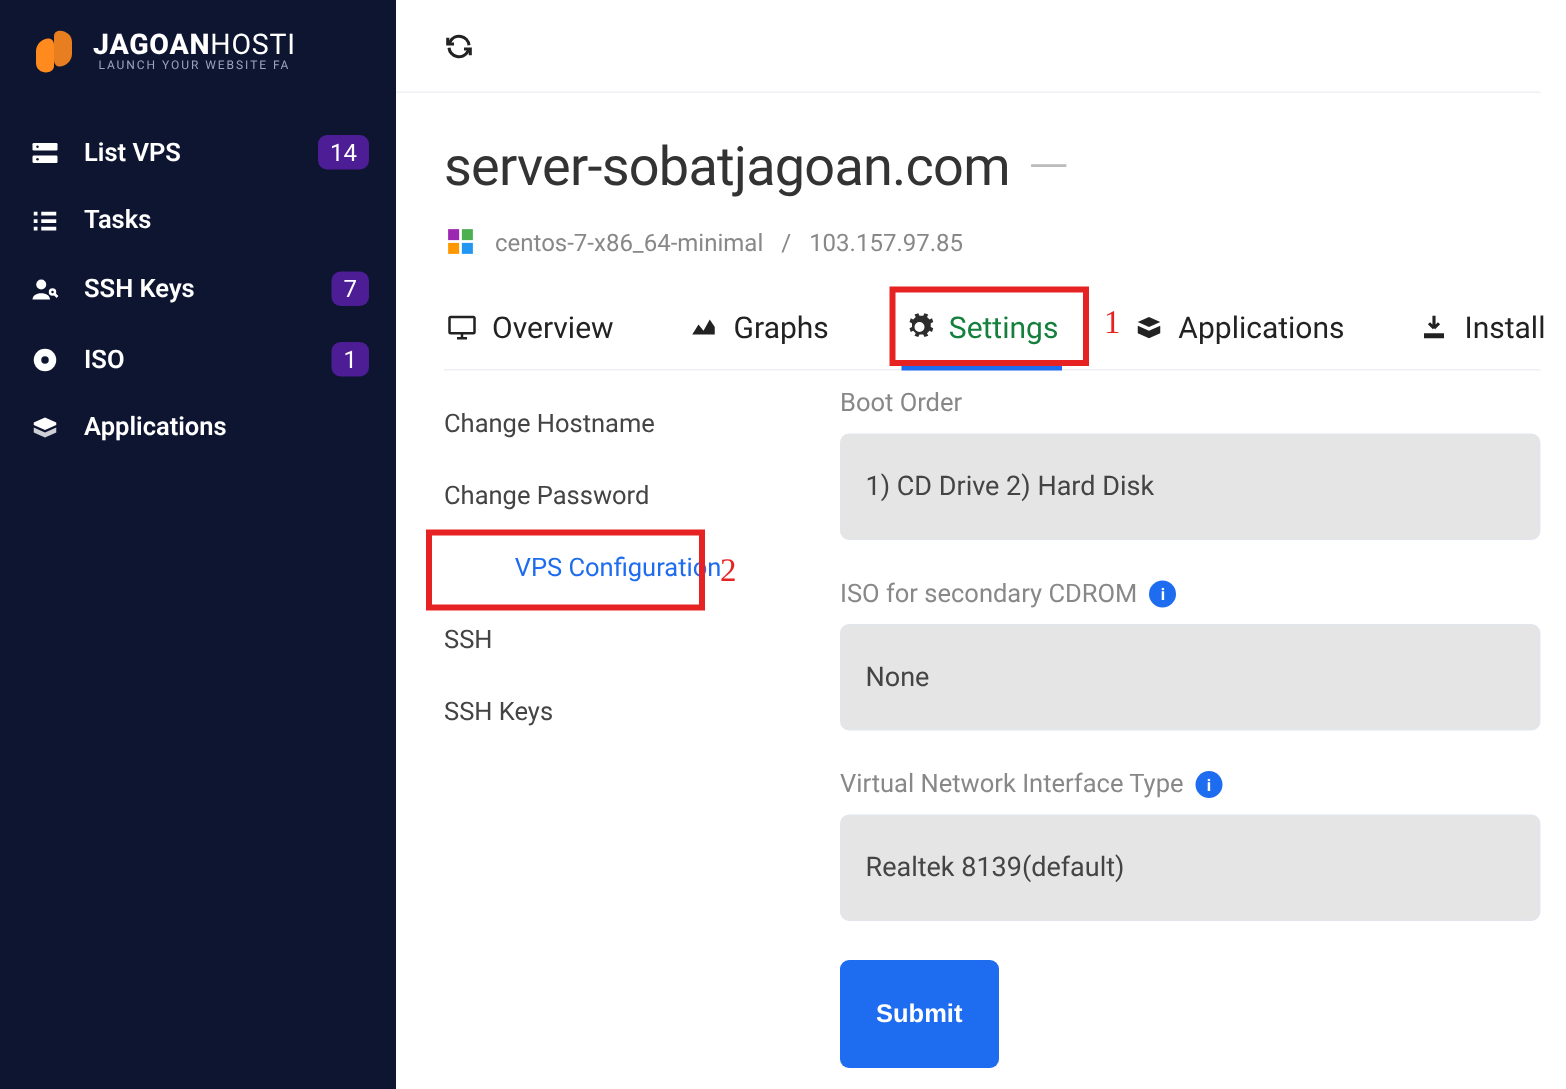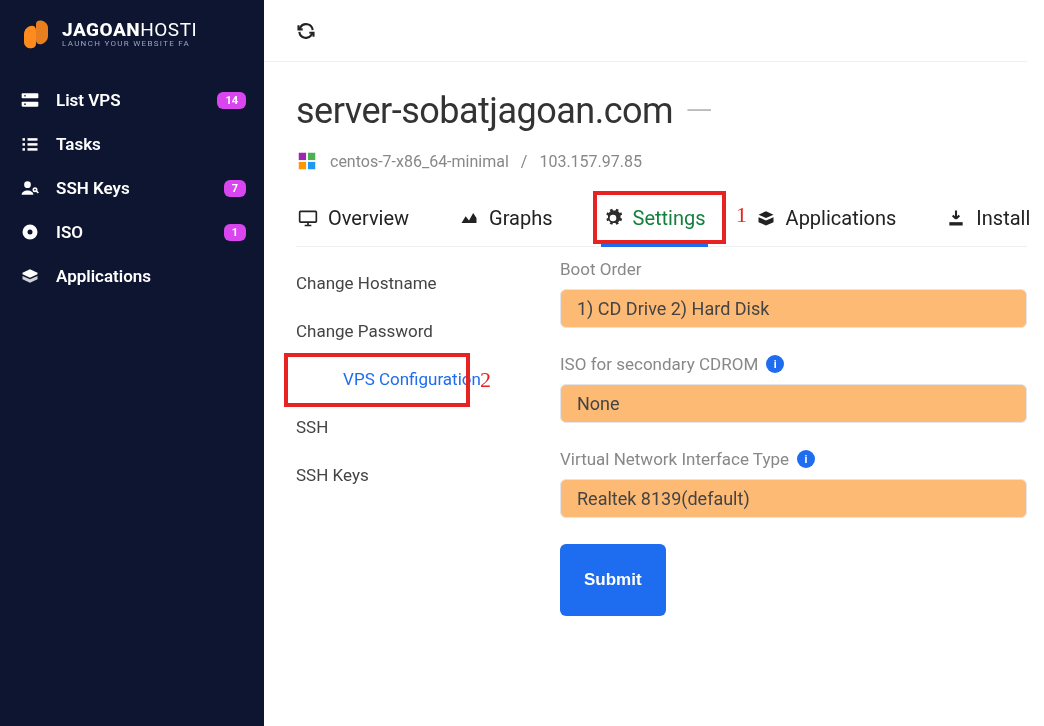--- a/index.html
+++ b/index.html
@@ -1,27 +1,27 @@
 <!DOCTYPE html>
 <html><head>
 <meta charset="utf-8">
 <style>
 * { box-sizing: border-box; margin: 0; padding: 0; }
 body { font-family: -apple-system, BlinkMacSystemFont, "Segoe UI", Roboto, Arial, sans-serif; background: #fff; color: #333; width: 1044px; height: 726px; overflow: hidden; position: relative; }
 
-.sidebar { position: absolute; left: 0; top: 0; width: 264px; height: 726px; background: #0e1530; color: #fff; padding-top: 10px; }
+.sidebar { position: absolute; left: 0; top: 0; width: 264px; height: 726px; background: #0e1530; color: #fff; padding-top: 10px; text-align: center; }
 .logo { display: flex; align-items: center; padding: 6px 18px 18px 18px; gap: 8px; }
 .logo-mark { width: 36px; height: 36px; display: flex; align-items: center; justify-content: center; }
 .logo-text { font-size: 19px; font-weight: 800; letter-spacing: 0.5px; color: #fff; line-height: 1; }
 .logo-text .thin { font-weight: 400; }
 .logo-sub { font-size: 8px; letter-spacing: 1.3px; color: #9aa3c0; }
 .nav { list-style: none; margin-top: 8px; }
 .nav li { display: flex; align-items: center; padding: 12px 18px; font-size: 17px; font-weight: 600; cursor: pointer; }
 .nav .icon { width: 24px; margin-right: 14px; display: flex; align-items: center; justify-content: center; color: #fff; }
-.badge { margin-left: auto; background: #d946ef; color: #fff; font-size: 11px; font-weight: 700; border-radius: 6px; padding: 2px 8px; }
+.badge { margin-left: auto; background: #4c1d95; color: #fff; font-size: 16px; font-weight: 400; border-radius: 6px; padding: 2px 8px; }
 
 .main { position: absolute; left: 264px; top: 0; right: 17px; height: 686px; padding: 0; }
 .topbar { height: 62px; display: flex; align-items: center; padding: 0 32px; border-bottom: 1px solid #eef0f4; }
 .refresh { width: 20px; height: 20px; cursor: pointer; }
 
 .content { padding: 28px 0 0 32px; }
 .title { font-size: 36px; font-weight: 400; color: #333; letter-spacing: -0.5px; }
 .title-dash { color: #bbb; font-weight: 300; margin-left: 12px; }
 .meta { margin-top: 18px; display: flex; align-items: center; gap: 12px; color: #888; font-size: 16px; }
 .os-icon { width: 22px; height: 22px; }
@@ -35,21 +35,21 @@
 .red-box-1 { position: absolute; border: 4px solid #e72222; pointer-events: none; }
 .anno { position: absolute; color: #e72222; font-family: Georgia, 'Times New Roman', serif; font-size: 22px; font-weight: 500; }
 .pane { display: flex; margin-top: 12px; }
 .sidemenu { width: 232px; list-style: none; }
 .sidemenu li { padding: 14px 0 14px 0; color: #444; font-size: 17px; cursor: pointer; }
 .sidemenu li.active { color: #1e6cef; text-align: center; }
 .form { flex: 1; padding-left: 32px; }
 .form-group { margin-bottom: 26px; }
 .label { color: #888; font-size: 17px; display: flex; align-items: center; gap: 8px; margin-bottom: 10px; }
 .info-dot { display: inline-flex; align-items: center; justify-content: center; width: 18px; height: 18px; border-radius: 50%; background: #1e6cef; color: #fff; font-size: 11px; font-weight: 700; }
-.select { width: 100%; border: 1px solid #e2e5eb; border-radius: 6px; padding: 8px 16px; font-size: 18px; color: #444; background: #fdba74; cursor: pointer; }
+.select { width: 100%; border: 1px solid #e2e5eb; border-radius: 6px; padding: 24px 16px; font-size: 18px; color: #444; background: #e5e5e5; cursor: pointer; }
 .btn { background: #1e6cef; color: #fff; border: none; border-radius: 6px; padding: 26px 24px; font-size: 17px; font-weight: 600; cursor: pointer; }
 </style>
 </head>
 <body>
 
 <div class="sidebar">
   <div class="logo">
     <div class="logo-mark">
       <svg viewBox="0 0 36 36" width="36" height="36">
           <path d="M6 18c0-8 12-12 12-4v14c0 6-12 6-12-2" fill="#ff8a1e"></path>

